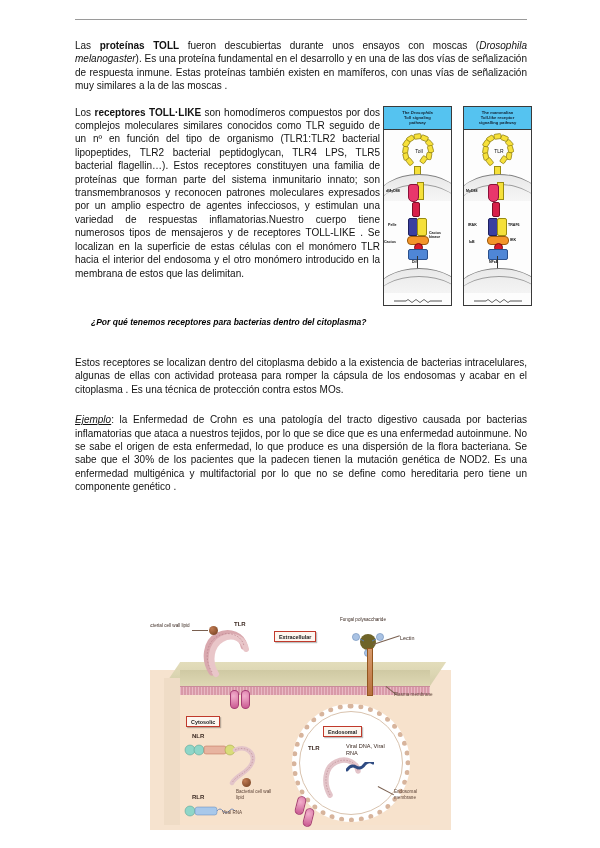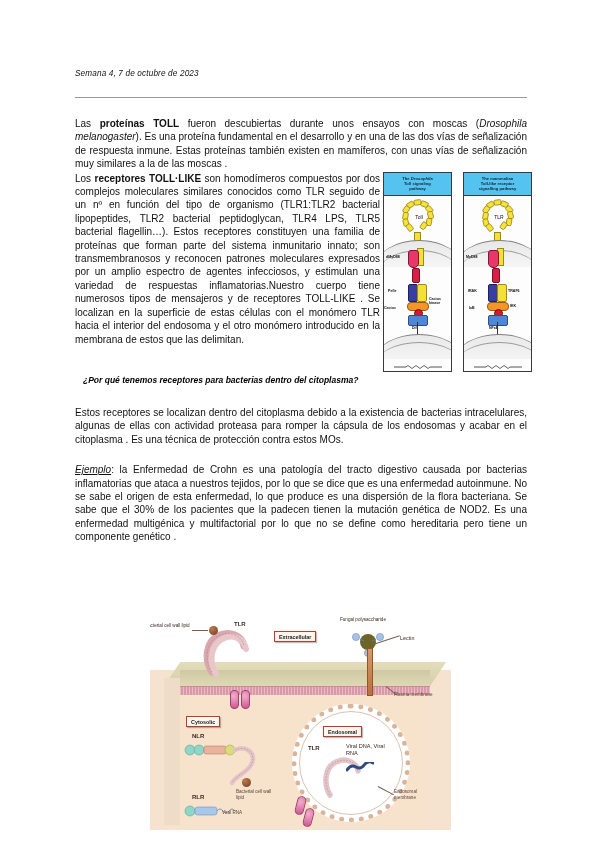--- a/index.html
+++ b/index.html
@@ -64,32 +64,32 @@
   }
   .para.first { margin-top: 19px; }
   .para b { font-weight: bold; }
   .para i { font-style: italic; }
   .para u { text-decoration: underline; }
 
   .section-q {
     font-size: 8.5px;
     font-weight: bold;
     font-style: italic;
-    margin: 8px;
+    margin: 16px;
     color: #000;
   }
 
   .gap-sm { height: 13px; }
   .gap-md { height: 17px; }
   .gap-lg { height: 21px; }
 
   
   .cols {
     position: relative;
-    margin-top: 1px;
+    margin-top: 13px;
   }
   .col-text {
     width: 305px;
     float: left;
   }
   .figs {
     position: absolute;
     left: 308px;
     top: 0;
     width: 150px;
@@ -298,21 +298,20 @@
     border: 0.5px solid #93561f;
   }
   .thin-line { position:absolute; background:#7a6050; height:0.6px; }
 </style>
 </head>
 <body>
 
 <div class="page">
   <div class="content">
 
-    <div class="doc-date">Semana 4, 7 de octubre de 2023</div>
 
 
     <hr class="title-rule">
 
     <p class="para first"><span>Las </span><b>proteínas TOLL</b><span> fueron descubiertas durante unos ensayos con moscas (</span><i>Drosophila melanogaster</i><span>). Es una proteína fundamental en el desarrollo y en una de las dos vías de señalización de respuesta inmune. Estas proteínas también existen en mamíferos, con unas vías de señalización muy similares a la de las moscas .</span></p>
 
     <div class="cols clearfix">
       <div class="col-text">
         <p class="para"><span>Los </span><b>receptores TOLL·LIKE</b><span> son homodímeros compuestos por dos complejos moleculares similares conocidos como TLR seguido de un nº en función del tipo de organismo (TLR1:TLR2 bacterial lipopeptides, TLR2 bacterial peptidoglycan, TLR4 LPS, TLR5 bacterial flagellin…). Estos receptores constituyen una familia de proteínas que forman parte del sistema inmunitario innato; son transmembranosos y reconocen patrones moleculares expresados por un amplio espectro de agentes infecciosos, y estimulan una variedad de respuestas inflamatorias.Nuestro cuerpo tiene numerosos tipos de mensajeros y de receptores TOLL-LIKE . Se localizan en la superficie de estas células con el monómero TLR hacia el interior del endosoma y el otro monómero introducido en la membrana de estos que las delimitan.</span></p>
       </div>

